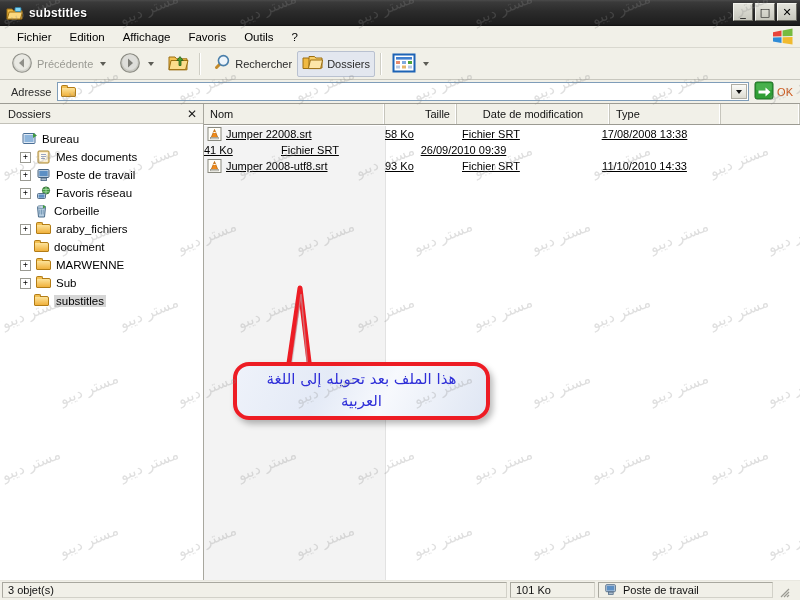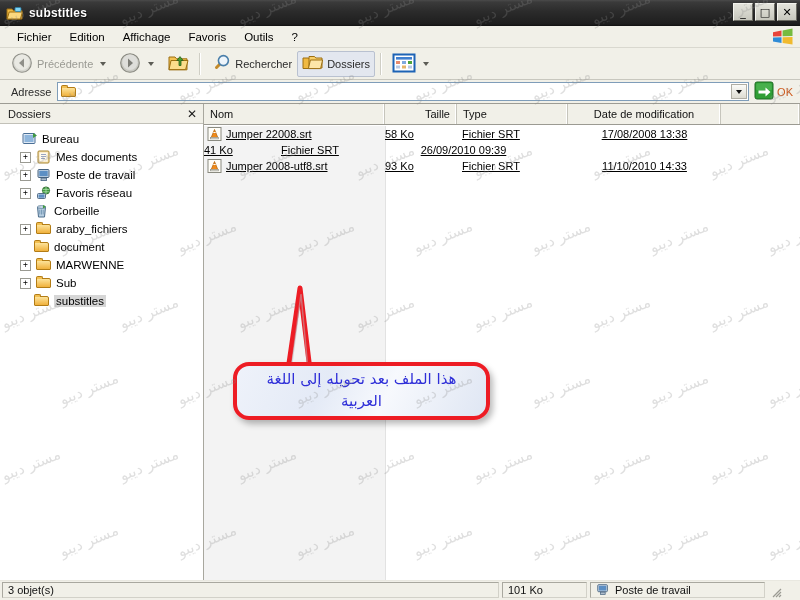--- a/index.html
+++ b/index.html
@@ -192,21 +192,21 @@
     position:absolute;color:#8b8b8b;font-size:15px;
     font-family:"DejaVu Sans","Liberation Sans",sans-serif;
     transform:rotate(-22deg);white-space:nowrap;opacity:.55;
   }
 
   
   #statusbar{
     height:20px;flex:0 0 20px;background:#f1f0e8;
     border-top:1px solid #e9e8e0;
     display:flex;align-items:stretch;box-sizing:border-box;
-    padding:1px 18px 2px 2px;
+    padding:1px 10px 2px 2px;
   }
   .sp{
     border:1px solid #d2d1c8;border-top-color:#a9a89f;border-left-color:#a9a89f;
     display:flex;align-items:center;box-sizing:border-box;
     font-size:11px;color:#111;padding:0 5px;margin-right:3px;background:#f1f0e8;
   }
   #sp1{flex:1;}
   #sp2{width:85px;}
   #sp3{width:175px;gap:5px;}
   #grip{width:14px;display:flex;align-items:flex-end;justify-content:flex-end;}
@@ -459,22 +459,22 @@
       </div>
     </div>
 
     <div id="filepane">
       <div id="col-band"></div>
       <div id="col-band2"></div>
 
       <div id="colheader">
         <div class="ch" style="width:181px">Nom</div>
         <div class="ch right" style="width:72px">Taille</div>
+        <div class="ch center" style="width:153px">Date de modification</div>
         <div class="ch" style="width:111px">Type</div>
-        <div class="ch center" style="width:153px">Date de modification</div>
         <div class="ch" style="flex:1"></div>
       </div>
 
       <div id="rows">
         <div class="frow">
           <div class="fc-name">
             <span class="vlc">
               <svg width="15" height="14" viewBox="0 0 15 14">
                 <rect x="1" y="0.5" width="13" height="13" fill="#fffef8" stroke="#8a8a80" stroke-width="1"></rect>
                 <path d="M7.5 2.5 L10.8 10.5 H4.2 Z" fill="#f08a18" stroke="#a75c05" stroke-width=".7"></path>

